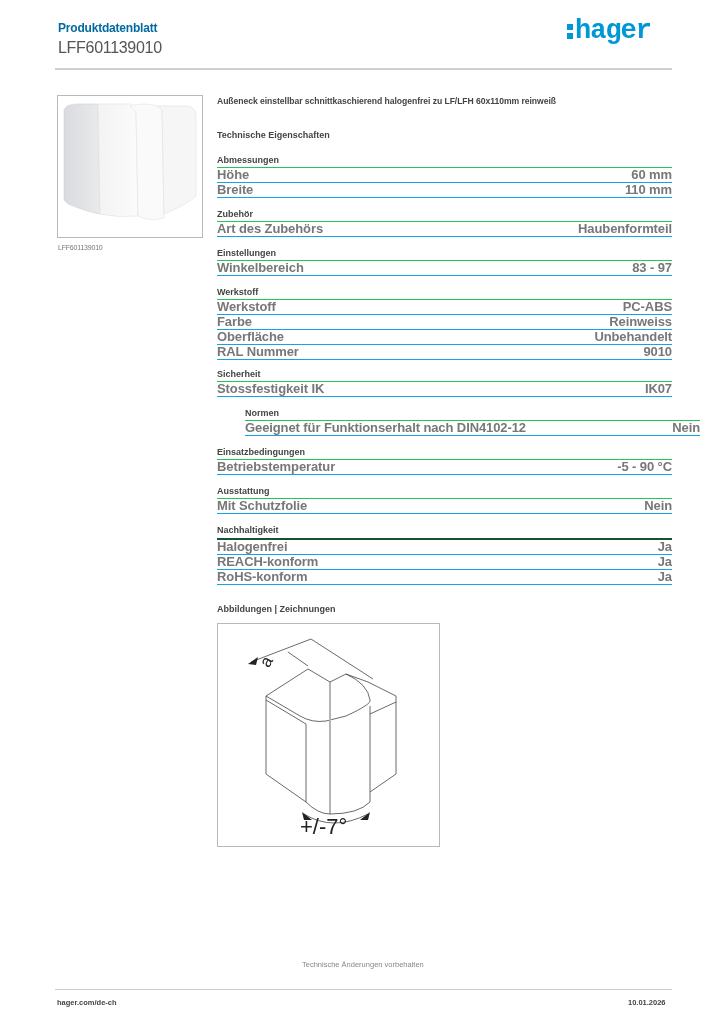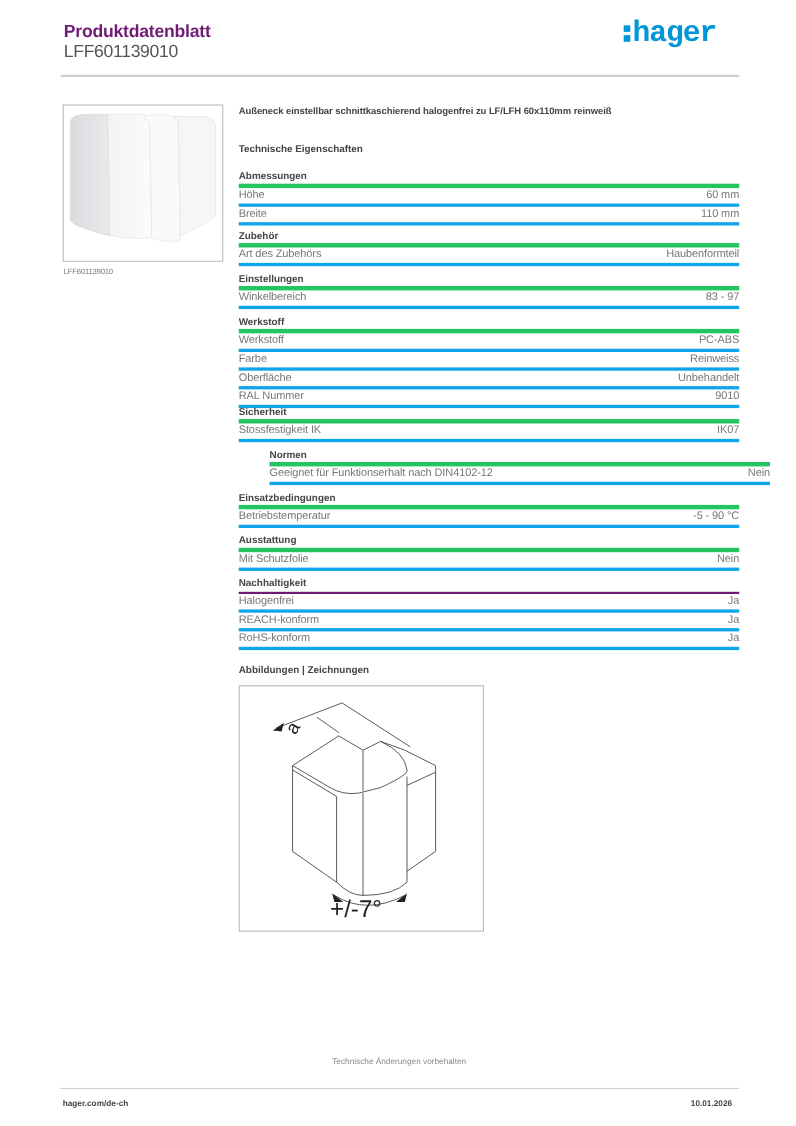--- a/index.html
+++ b/index.html
@@ -1,35 +1,35 @@
 <!DOCTYPE html>
 <html><head>
 <meta charset="utf-8">
 <style>
   html, body { margin: 0; padding: 0; background: #ffffff; }
   body { width: 724px; height: 1024px; position: relative; overflow: hidden; font-family: "Liberation Sans", sans-serif; color: #333; }
   .abs { position: absolute; }
-  .title { left: 58px; top: 21px; font-size: 16px; font-weight: bold; color: #701a75; letter-spacing: -0.2px; }
+  .title { left: 58px; top: 21px; font-size: 12px; font-weight: bold; color: #0369a1; letter-spacing: -0.2px; }
   .subtitle { left: 58px; top: 39px; font-size: 16px; color: #555; letter-spacing: -0.3px; }
   .logo { left: 567px; top: 16px; font-size: 27px; font-weight: bold; color: #0097d6; letter-spacing: -1px; font-family: Liberation Mono, monospace; }
   .logo .dots { display: inline-block; width: 6px; height: 20px; position: relative; margin-right: 2px; vertical-align: -2px; }
   .logo .dots::before, .logo .dots::after { content: ""; position: absolute; left: 0; width: 6px; height: 6px; background: #0097d6; }
   .logo .dots::before { top: 4px; }
   .logo .dots::after { top: 13px; }
   .hrule { left: 55px; top: 68px; width: 617px; height: 2px; background: #d0d0d0; }
 
   .imgbox { left: 57px; top: 95px; width: 144px; height: 141px; border: 1px solid #b9b9b9; background: #fff; overflow: hidden; }
   .imgcap { left: 58px; top: 244px; font-size: 7px; color: #777; letter-spacing: -0.2px; }
   .desc { position: absolute; left: 217px; top: 96px; font-size: 8.6px; font-weight: bold; color: #444; letter-spacing: -0.05px; }
   .techhead { position: absolute; left: 217px; top: 130px; font-size: 9px; font-weight: bold; color: #444; }
 
   .section { position: absolute; left: 217px; width: 455px; }
-  .sec-title { font-size: 9px; font-weight: bold; color: #444; height: 13px; line-height: 13px; border-bottom: 4px solid #22c55e; }
-  .sec-title.thick { border-bottom: 2px solid #701a75; }
-  .row { display: flex; justify-content: space-between; font-size: 10px; color: #777; height: 14px; line-height: 14px; border-bottom: 3px solid #0ea5e9; }
+  .sec-title { font-size: 9px; font-weight: bold; color: #444; height: 13px; line-height: 13px; border-bottom: 1px solid #22c55e; }
+  .sec-title.thick { border-bottom: 2px solid #14532d; }
+  .row { display: flex; justify-content: space-between; font-size: 13px; color: #777; height: 14px; line-height: 14px; border-bottom: 1px solid #0ea5e9; font-weight: bold; }
   .row .k { letter-spacing: -0.1px; }
   .row .v { letter-spacing: -0.1px; text-align: center; }
 
   .draw-title { position: absolute; left: 217px; top: 604px; font-size: 9px; font-weight: bold; color: #444; }
   .drawbox { left: 217px; top: 623px; width: 221px; height: 222px; border: 1px solid #b9b9b9; background: #fff; }
 
   .frule { left: 55px; top: 989px; width: 617px; height: 1px; background: #cfcfcf; }
   .fleft { left: 57px; top: 998px; font-size: 7.5px; font-weight: bold; color: #444; text-align: center; }
   .fmid { left: 302px; top: 960px; font-size: 7.5px; color: #888; }
   .fright { left: 628px; top: 998px; font-size: 7.5px; font-weight: bold; color: #444; }

